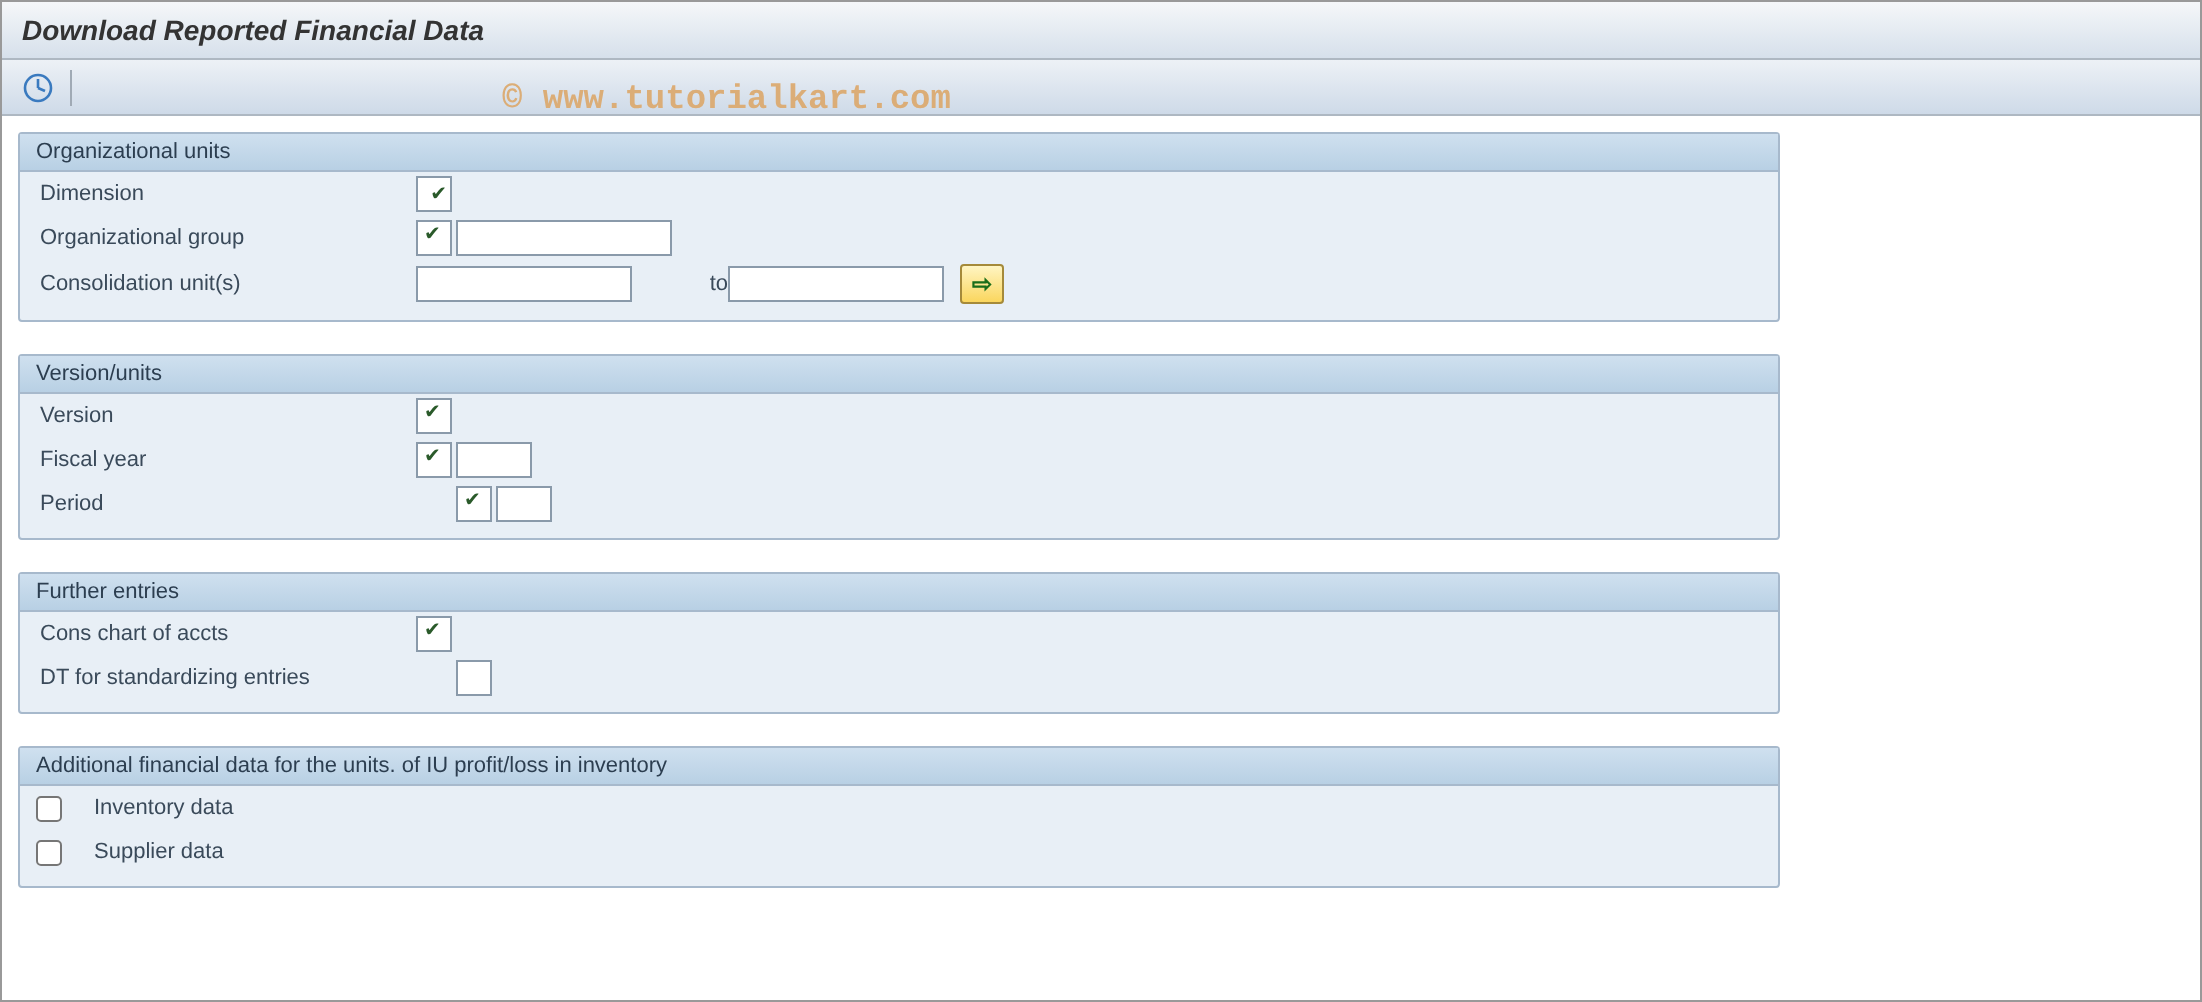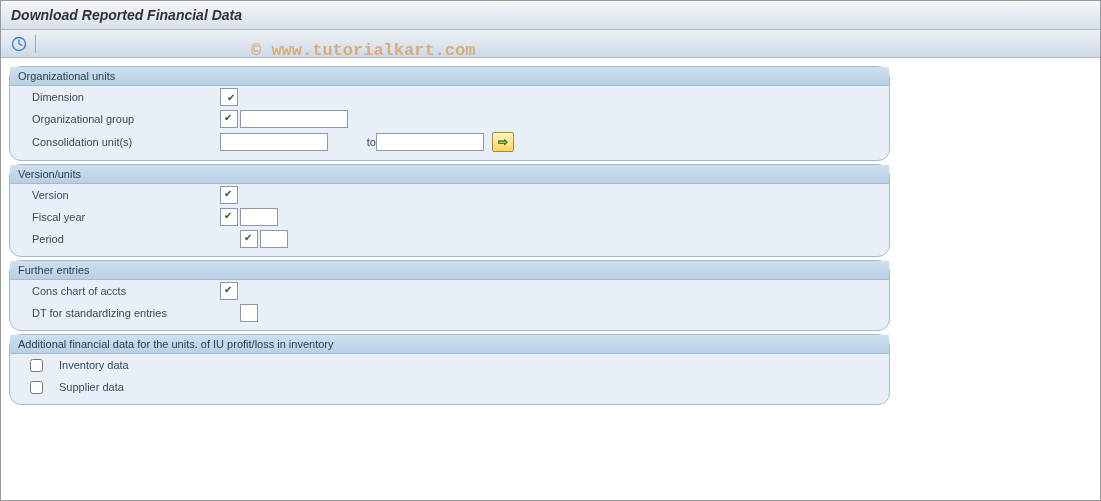--- a/index.html
+++ b/index.html
@@ -56,36 +56,36 @@
       font-family: Liberation Mono, monospace;
       opacity: 0.9;
       pointer-events: none;
       z-index: 999;
     }
     .content-area {
       padding: 8px 210px 8px 8px;
     }
     .group-box {
       border: 1px solid #a7b9cc;
-      border-radius: 12px;
+      border-radius: 2px;
       background: #e8eff6;
-      margin-bottom: 3px;
+      margin-bottom: 16px;
       padding-bottom: 6px;
     }
     .group-header {
       background: linear-gradient(to bottom, #cfe0ef 0%, #b8d0e4 100%);
       border-bottom: 1px solid #a7b9cc;
       padding: 3px 8px;
       font-size: 11px;
       color: #2c3e50;
     }
     .form-row {
       display: flex;
       align-items: center;
-      padding: 2px 20px;
+      padding: 2px 8px;
       min-height: 22px;
     }
     .form-label {
       width: 190px;
       color: #3a4a5a;
       padding-left: 2px;
     }
     .sap-input {
       height: 18px;
       border: 1px solid #8a9aaa;

